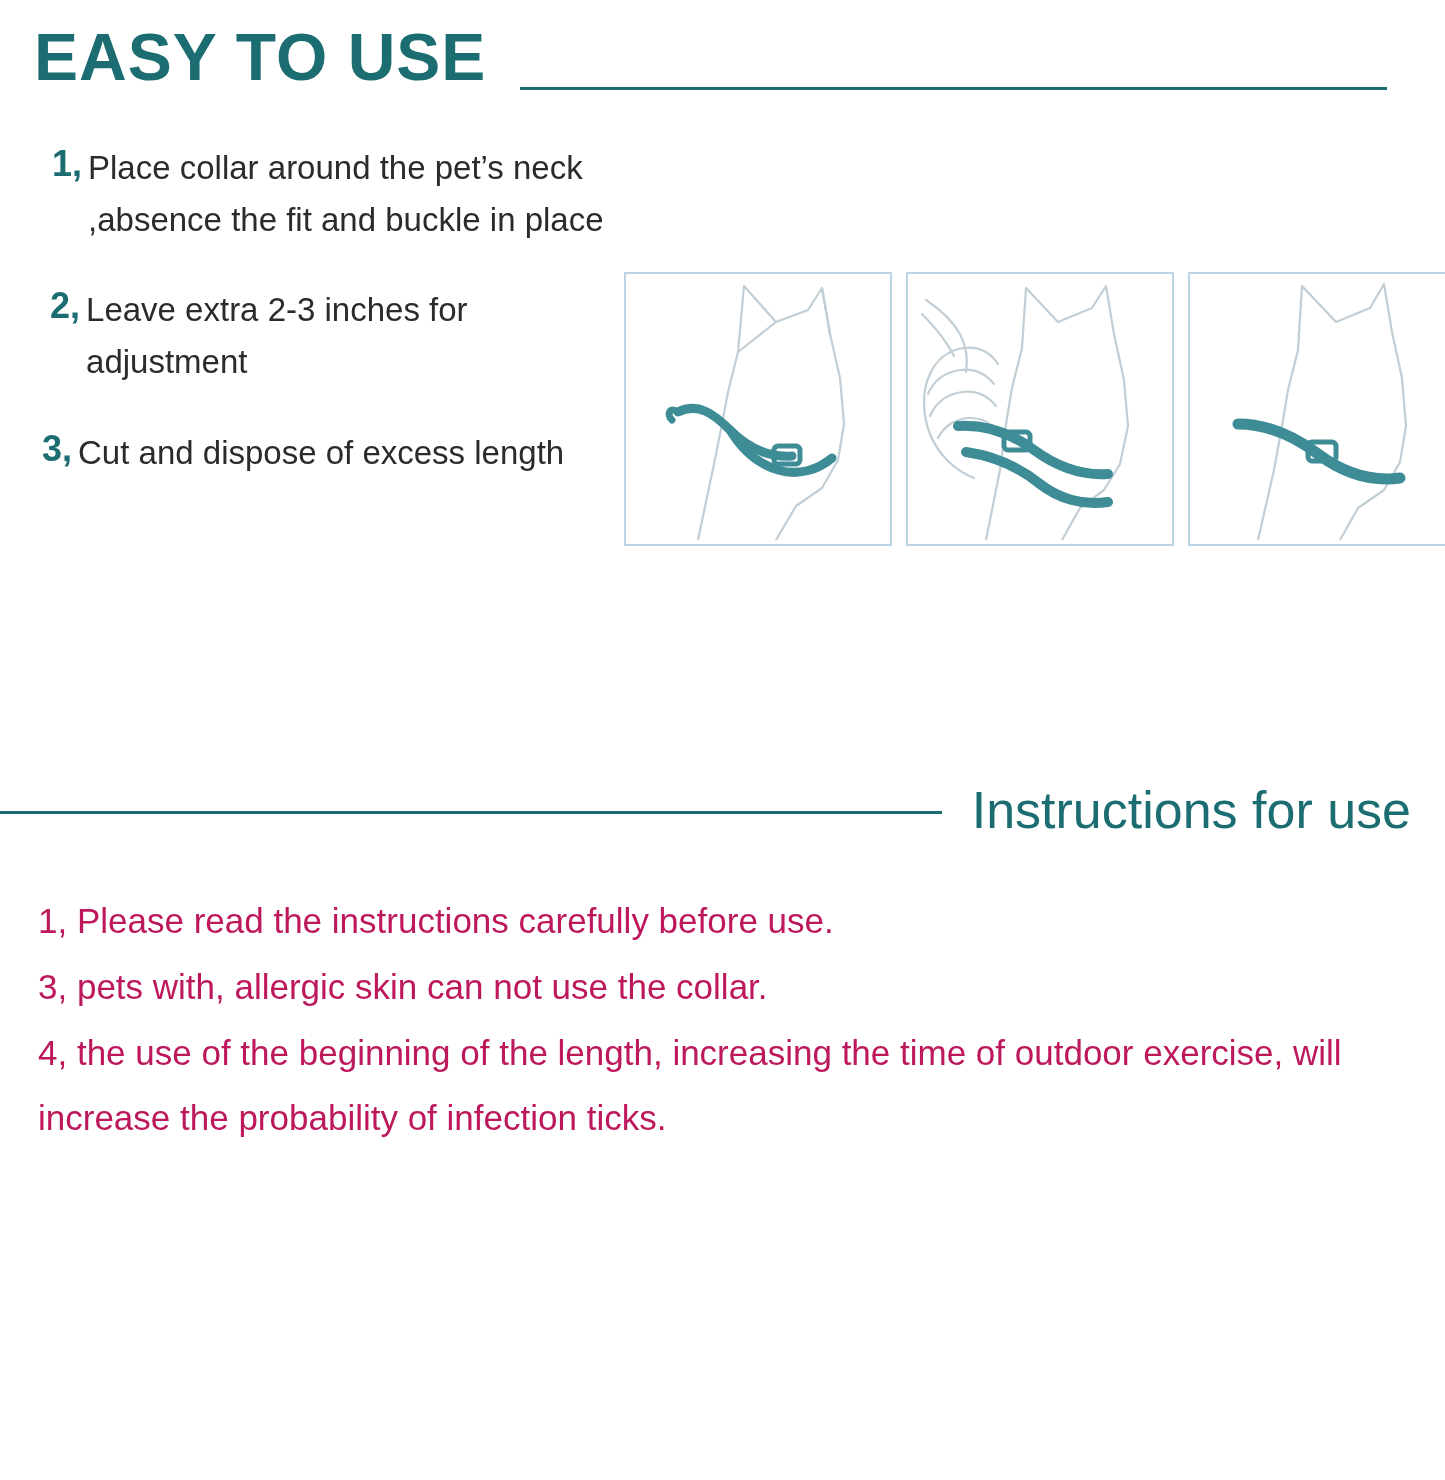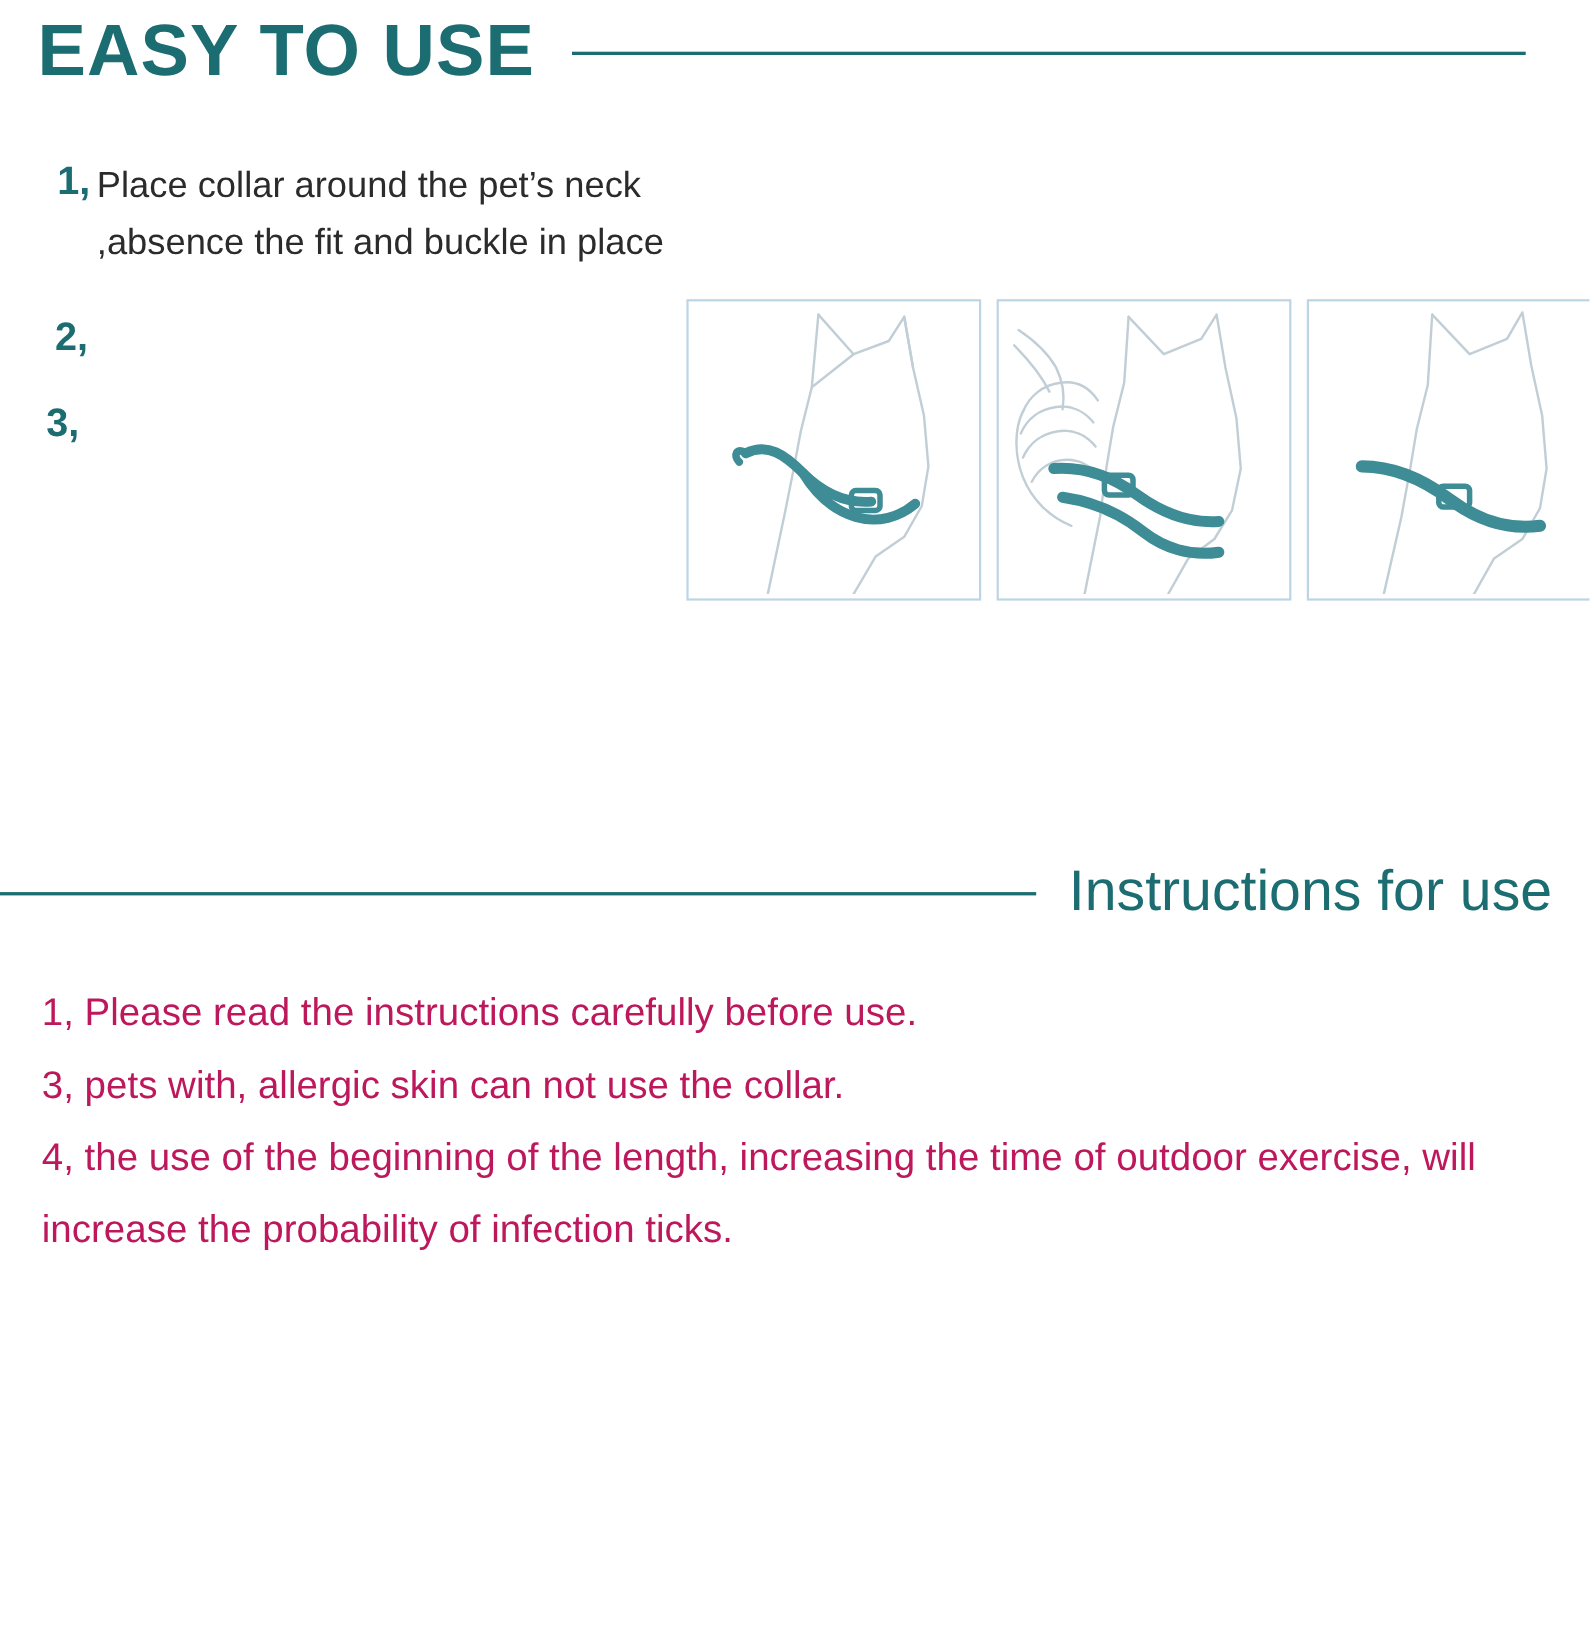--- a/index.html
+++ b/index.html
@@ -17,21 +17,21 @@
   }
 
   
   .easy-header {
     position: absolute;
     top: 0px;
     left: 0px;
     width: 1387px;
     height: 90px;
     display: flex;
-    align-items: center;
+    align-items: flex-end;
   }
   .easy-title {
     font-size: 66px;
     font-weight: bold;
     color: #1b6d72;
     letter-spacing: 1px;
     line-height: 1;
     padding-left: 34px;
     white-space: nowrap;
   }
@@ -138,23 +138,25 @@
   <div class="easy-rule"></div>
 </div>
 
 <div class="steps">
   <div class="step step-1">
     <div class="step-num">1,</div>
     <div class="step-text">Place collar around the pet’s neck ,absence the fit and buckle in place</div>
   </div>
   <div class="step step-2">
     <div class="step-num">2,</div>
+    <div class="step-text">Leave extra 2-3 inches for adjustment</div>
   </div>
   <div class="step step-3">
     <div class="step-num">3,</div>
+    <div class="step-text">Cut and dispose of excess length</div>
   </div>
 </div>
 
 <div class="panels">
 
   <div class="panel">
     <svg width="260" height="266" viewBox="0 0 260 266">
       <g fill="none" stroke="#c2ced6" stroke-width="2.2" stroke-linecap="round" stroke-linejoin="round">
 
         <path d="M118 12 L112 78 L102 118 L96 150 L88 190 L72 266"></path>

